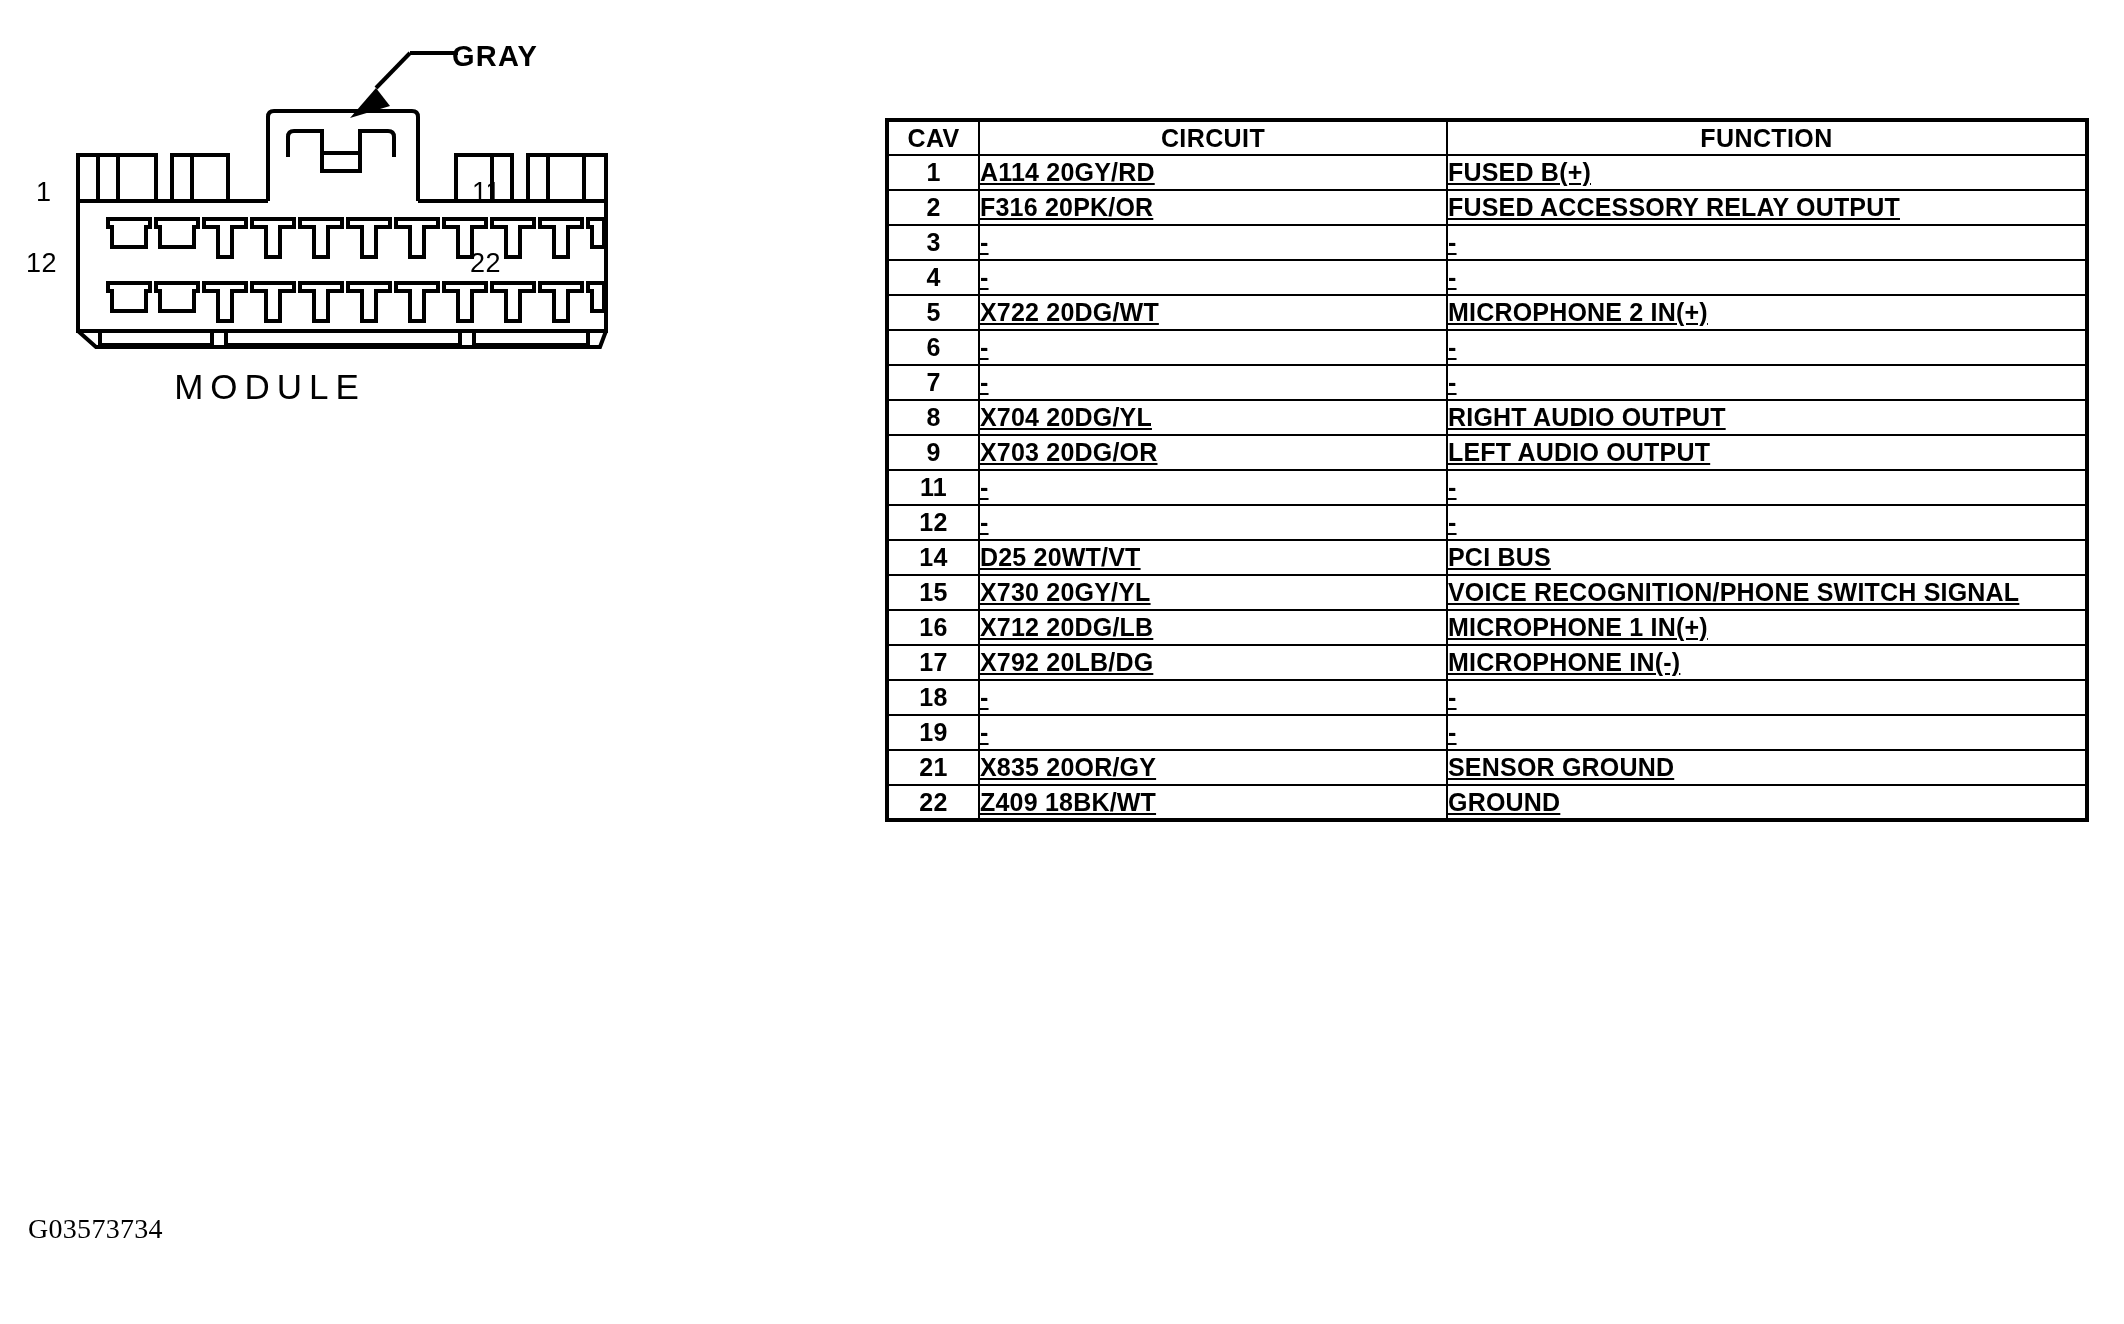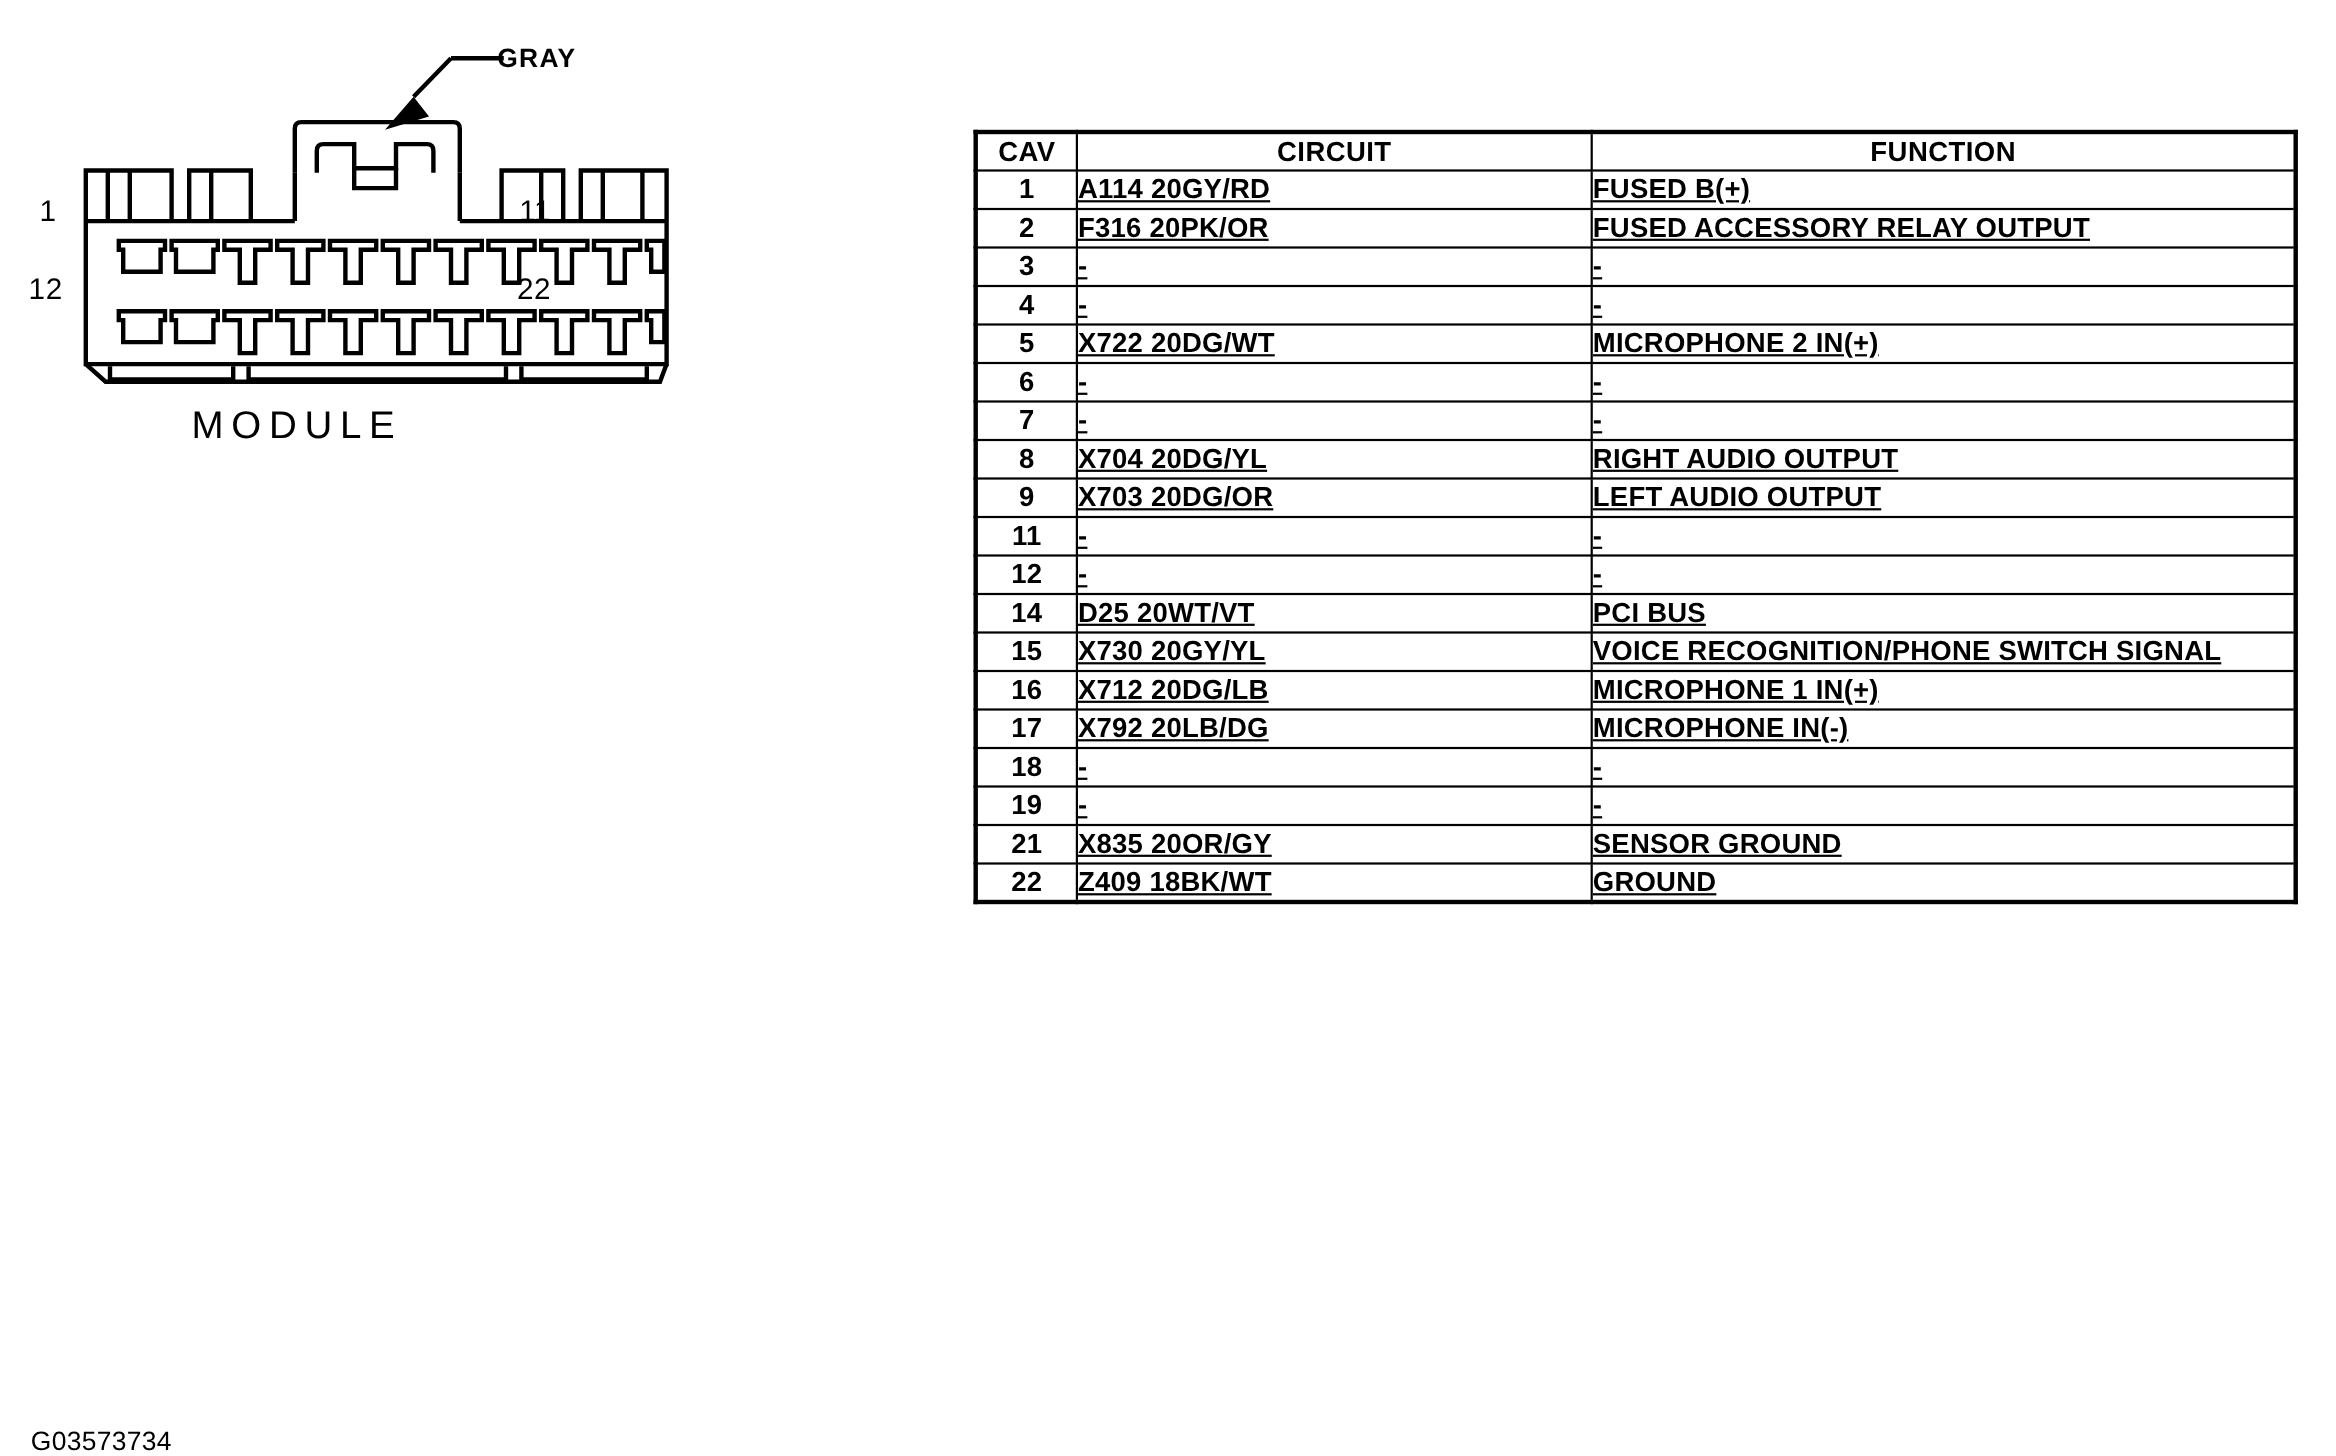--- a/index.html
+++ b/index.html
@@ -19,21 +19,21 @@
   #connector-panel {
     position: absolute;
     left: 0; top: 0;
     width: 860px; height: 1324px;
   }
 
   #gray-label {
     position: absolute;
     left: 452px; top: 40px;
     font-family: "Liberation Sans", sans-serif;
-    font-size: 24px;
+    font-size: 29px;
     font-weight: 700;
     letter-spacing: 1.2px;
     white-space: nowrap;
     text-align: center;
   }
 
   #leader-svg {
     position: absolute;
     left: 230px; top: 30px;
     width: 240px; height: 110px;
@@ -65,23 +65,23 @@
     font-family: "Liberation Sans", sans-serif;
     font-size: 35px;
     font-weight: 400;
     letter-spacing: 7px;
     line-height: 1.28;
   }
   #module-caption .cap-line { display: block; white-space: nowrap; }
 
   #figure-id {
     position: absolute;
-    left: 28px; top: 1297px;
-    font-family: Liberation Sans, sans-serif;
-    font-size: 24px;
+    left: 28px; top: 1213px;
+    font-family: Liberation Serif, serif;
+    font-size: 28px;
     font-weight: 400;
     letter-spacing: 0.3px;
   }
 
   
   #pinout-table-wrap {
     position: absolute;
     left: 885px; top: 118px;
     width: 1298px;
     border-radius: 15px;

